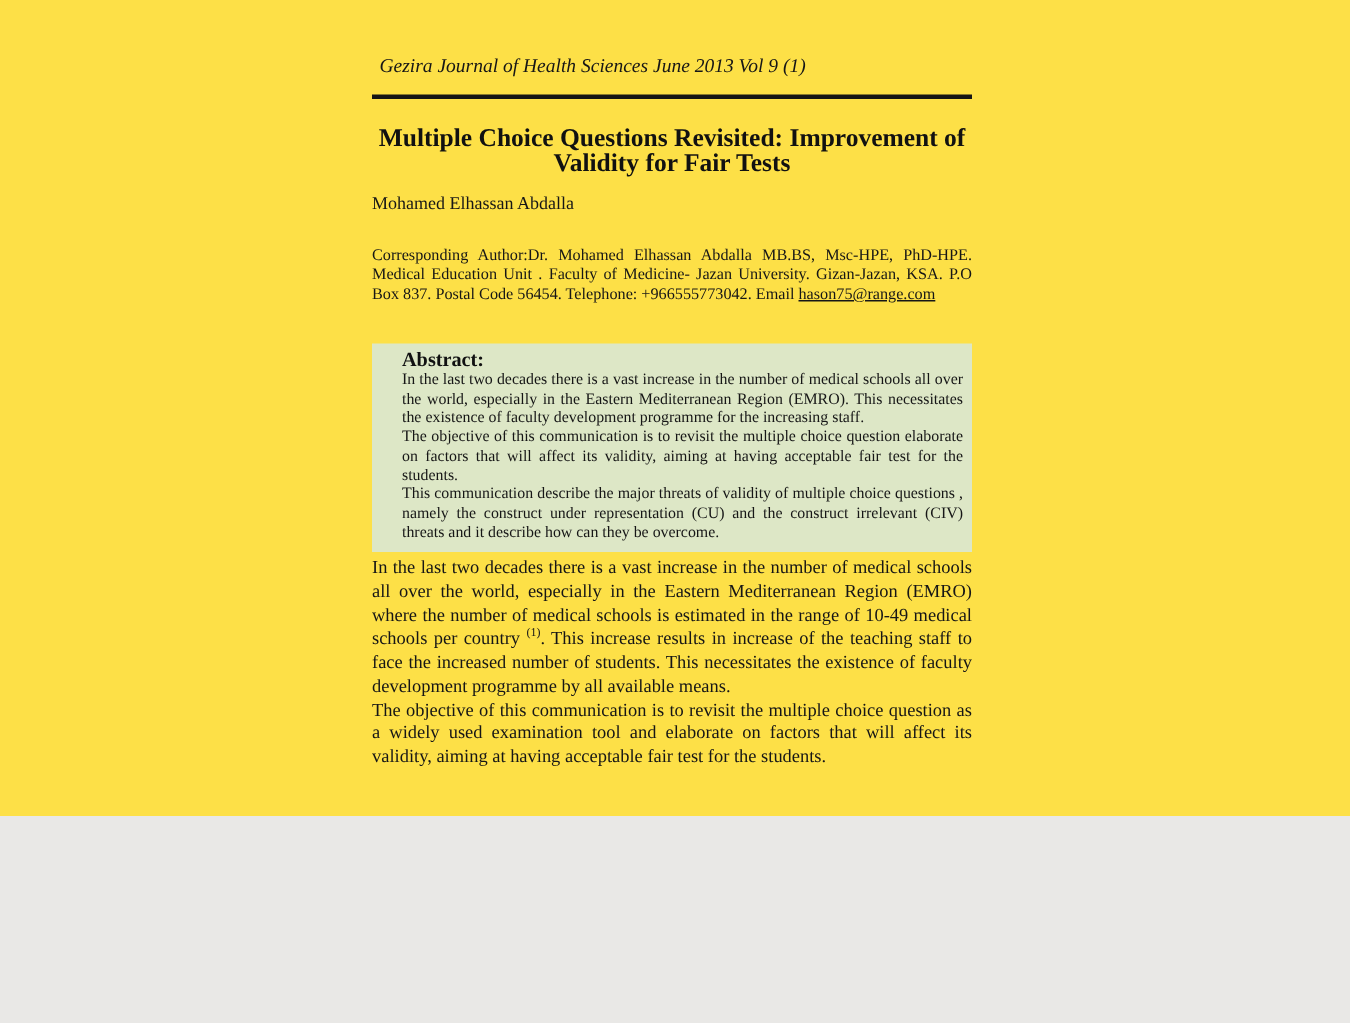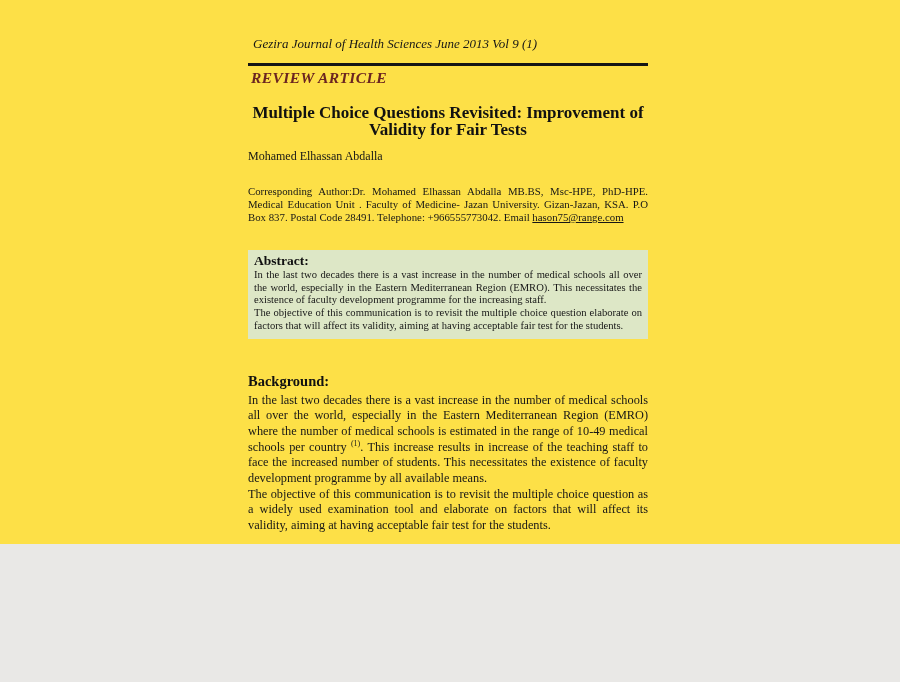--- a/index.html
+++ b/index.html
@@ -66,21 +66,21 @@
   }
   .corresponding .label { font-weight: normal; }
   .email-link {
     color: #161616;
     text-decoration: underline;
     cursor: pointer;
   }
   .abstract-box {
     margin-top: 26px;
     background: #dde7c6;
-    padding: 2px 6px 6px 6px;
+    padding: 2px 6px 6px 20px;
   }
   .abstract-heading {
     font-size: 13.5px;
     font-weight: bold;
     line-height: 17px;
     color: #111;
   }
   .abstract-box p {
     margin: 0;
     font-size: 10.6px;
@@ -141,37 +141,36 @@
 <body>
 
 <div class="page">
 
   <div class="column">
 
     <div class="journal-header">Gezira Journal of Health Sciences June 2013 Vol 9 (1)</div>
 
     <div class="header-rule"></div>
 
-    <div class="section-label">REVIEW ARTICLE</div>
 
     <div class="article-title">Multiple Choice Questions Revisited: Improvement of Validity for Fair Tests</div>
 
     <div class="author">Mohamed Elhassan Abdalla</div>
 
     <div class="corresponding">
-      <span class="label">Corresponding Author</span><span>:Dr. Mohamed Elhassan Abdalla MB.BS, Msc-HPE, PhD-HPE. Medical Education Unit . Faculty of Medicine- Jazan University. Gizan-Jazan, KSA. P.O Box 837. Postal Code 28491. Telephone: +966555773042. Email </span><span class="email-link">hason75@range.com</span>
+      <span class="label">Corresponding Author</span><span>:Dr. Mohamed Elhassan Abdalla MB.BS, Msc-HPE, PhD-HPE. Medical Education Unit . Faculty of Medicine- Jazan University. Gizan-Jazan, KSA. P.O Box 837. Postal Code 56454. Telephone: +966555773042. Email </span><span class="email-link">hason75@range.com</span>
     </div>
 
     <div class="abstract-box">
       <div class="abstract-heading">Abstract:</div>
       <p>In the last two decades there is a vast increase in the number of medical schools all over the world, especially in the Eastern Mediterranean Region (EMRO). This necessitates the existence of faculty development programme for the increasing staff.</p>
       <p>The objective of this communication is to revisit the multiple choice question elaborate on factors that will affect its validity, aiming at having acceptable fair test for the students.</p>
+      <p>This communication describe the major threats of validity of multiple choice questions , namely the construct under representation (CU) and the construct irrelevant (CIV) threats and it describe how can they be overcome.</p>
     </div>
 
-    <div class="background-heading">Background:</div>
 
     <div class="body-text">
       <p><span>In the last two decades there is a vast increase in the number of medical schools all over the world, especially in the Eastern Mediterranean Region (EMRO) where the number of medical schools is estimated in the range of 10-49 medical schools per country </span><sup class="ref">(1)</sup><span>. This increase results in increase of the teaching staff to face the increased number of students. This necessitates the existence of faculty development programme by all available means.</span></p>
       <p>The objective of this communication is to revisit the multiple choice question as a widely used examination tool and elaborate on factors that will affect its validity, aiming at having acceptable fair test for the students.</p>
     </div>
 
   </div>
 
   <div class="footer">
     <div class="footer-rule"></div>

